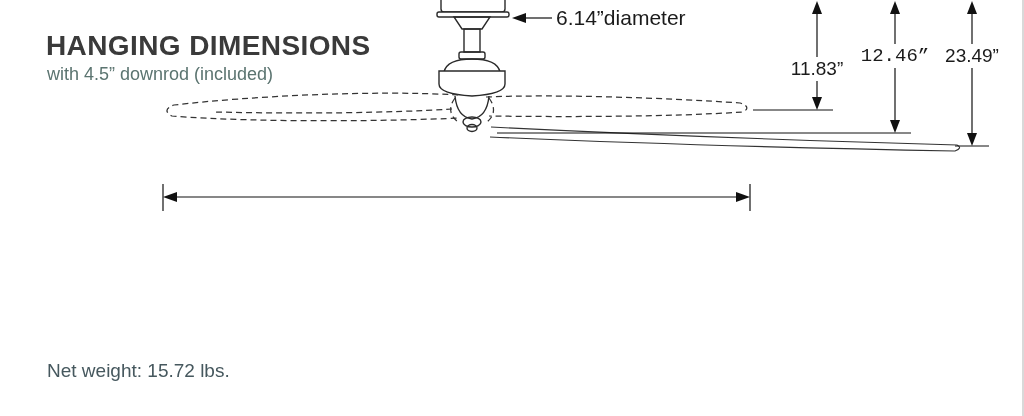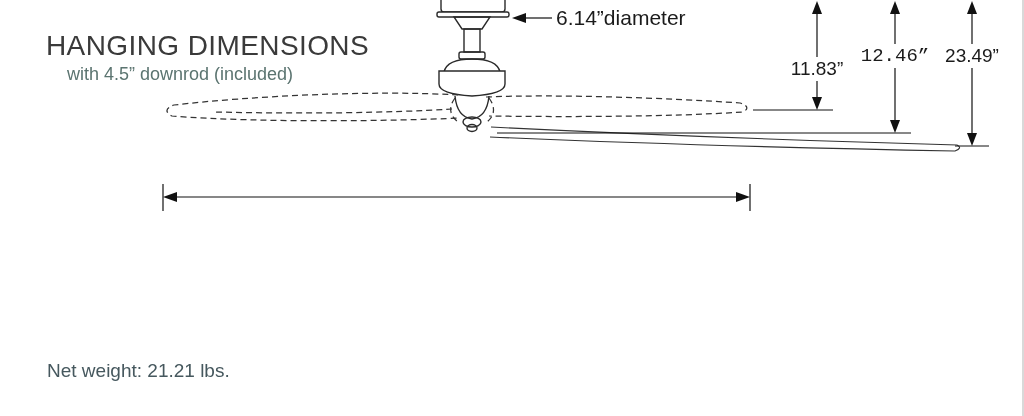--- a/index.html
+++ b/index.html
@@ -15,28 +15,27 @@
     background:#fff;
     overflow:hidden;
     font-family:"Liberation Sans", sans-serif;
     border-right:2px solid #d9d9d9;
     box-sizing:border-box;
   }
   .diagram-svg{position:absolute;left:0;top:0;width:1024px;height:416px;pointer-events:none;}
   .txt{position:absolute;white-space:nowrap;color:var(--c-ink);}
   .page-title{
     left:46px;top:30px;
-    font-size:28px;font-weight:400;letter-spacing:.4px;
+    font-size:28px;font-weight:700;letter-spacing:.4px;
     color:var(--c-title);
   }
   .page-subtitle{
     left:47px;top:64px;
     font-size:18px;
     color:var(--c-subtitle);
-    margin-left:20px;
   }
   .diameter-label{left:556px;top:6px;font-size:21px;}
   .blade-pitch-label{left:527px;top:60px;font-size:21px;}
   .dim-label{
     top:44px;font-size:19px;
     transform:translateX(-50%);
     background:#fff;padding:1px 3px;
   }
   .dim-1{left:817px;margin-top:13px;}
   .dim-2{left:895px;font-family:Liberation Mono, monospace;}
@@ -122,14 +121,14 @@
   <div class="txt page-title">HANGING DIMENSIONS</div>
   <div class="txt page-subtitle">with 4.5” downrod (included)</div>
 
   <div class="txt diameter-label">6.14”diameter</div>
 
   <div class="txt dim-label dim-1">11.83”</div>
   <div class="txt dim-label dim-2">12.46”</div>
   <div class="txt dim-label dim-3">23.49”</div>
 
 
-  <div class="txt net-weight">Net weight: 21.21 lbs.</div>
+  <div class="txt net-weight">Net weight: 15.72 lbs.</div>
 </div>
 
 </body></html>

